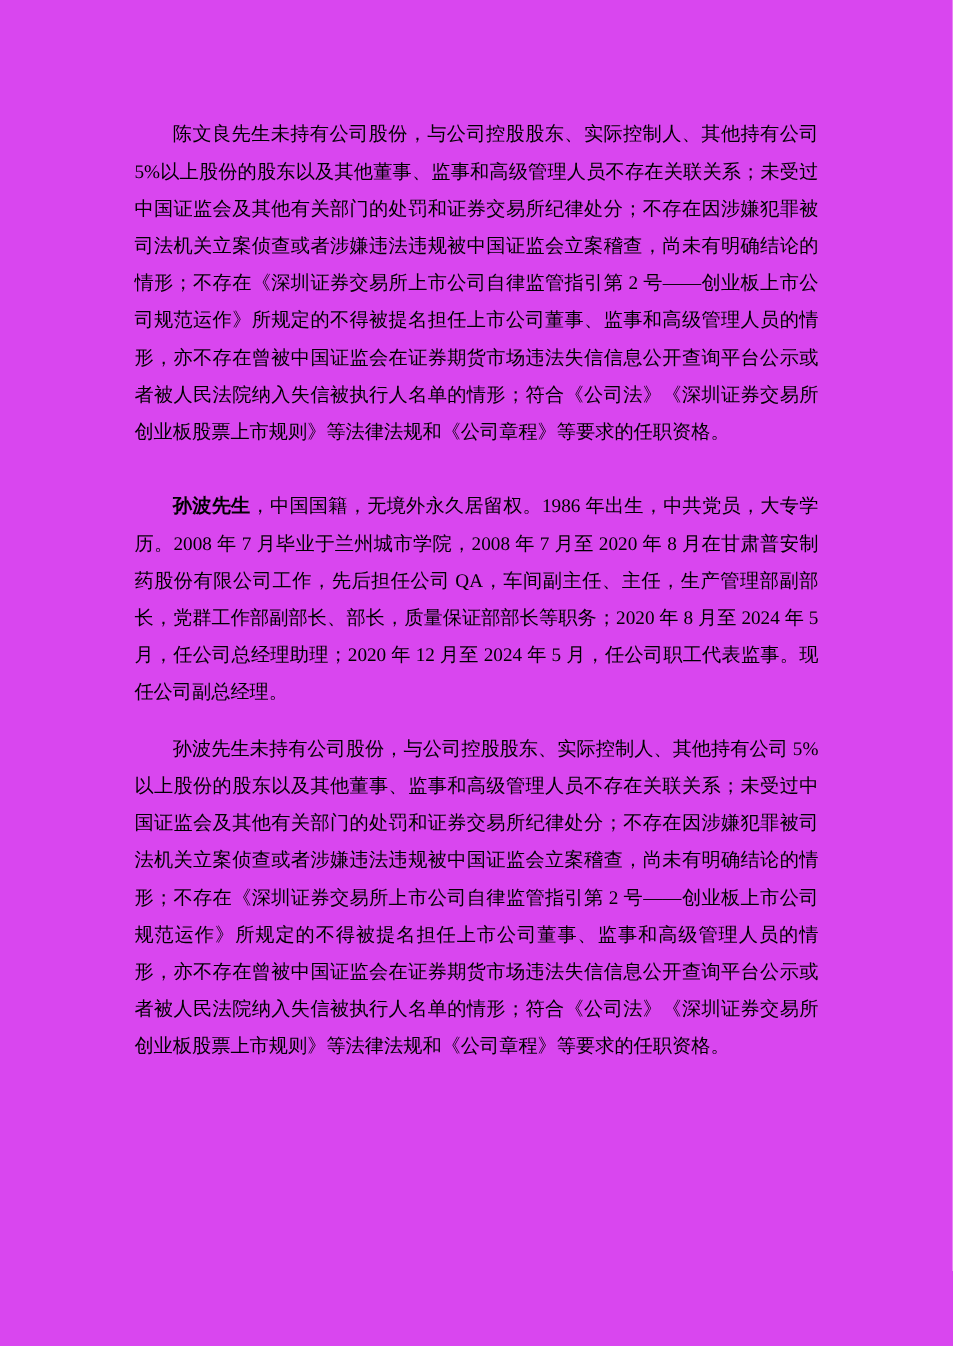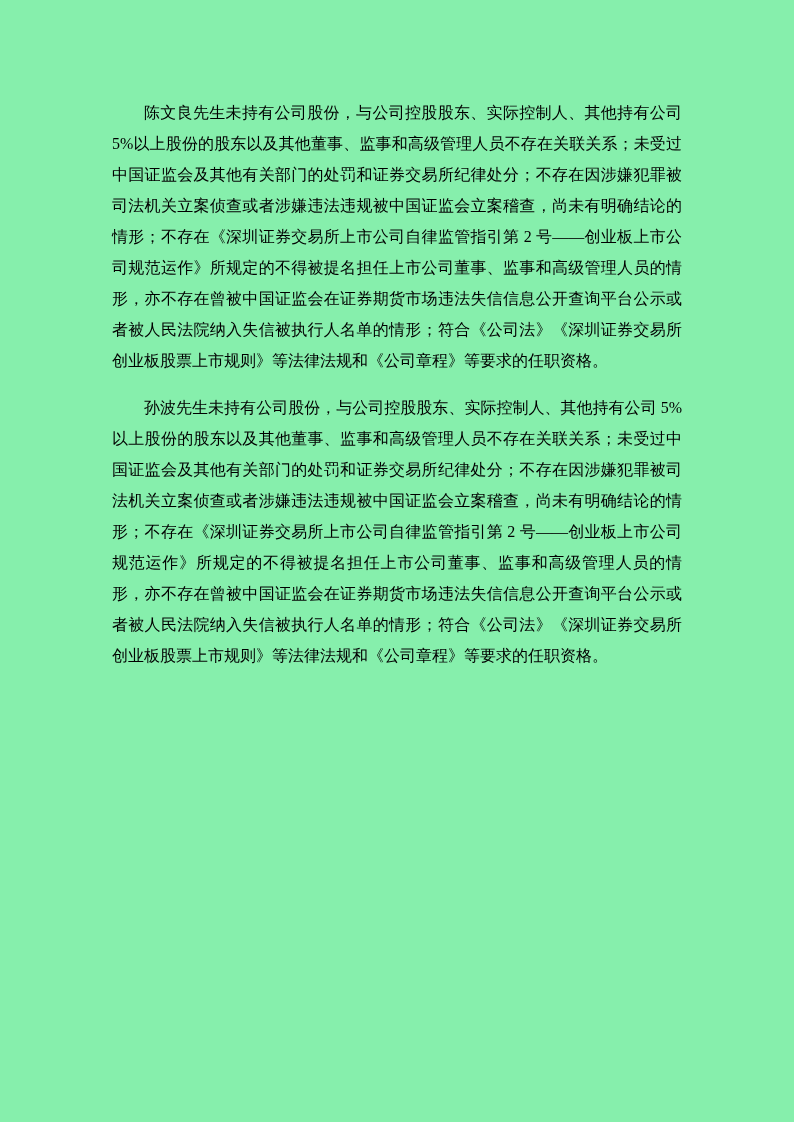--- a/index.html
+++ b/index.html
@@ -6,21 +6,21 @@
   html, body {
     margin: 0;
     padding: 0;
     background: #ffffff;
   }
   .page {
     position: relative;
     width: 794px;
     height: 1122px;
     margin: 0 auto;
-    background: #86efac;
+    background: #d946ef;
     overflow: hidden;
     font-family: "Liberation Serif", "DejaVu Serif", serif;
   }
   .content {
     position: absolute;
     top: 97px;
     left: 112px;
     width: 570px;
     color: #000000;
     font-size: 16px;
@@ -44,17 +44,18 @@
   }
 </style>
 </head>
 <body>
 
 <div class="page">
   <div class="content">
 
     <p class="para"><span>陈文良先生未持有公司股份，与公司控股股东、实际控制人、其他持有公司5%以上股份的股东以及其他董事、监事和高级管理人员不存在关联关系；未受过中国证监会及其他有关部门的处罚和证券交易所纪律处分；不存在因涉嫌犯罪被司法机关立案侦查或者涉嫌违法违规被中国证监会立案稽查，尚未有明确结论的情形；不存在《深圳证券交易所上市公司自律监管指引第 2 号——创业板上市公司规范运作》所规定的不得被提名担任上市公司董事、监事和高级管理人员的情形，亦不存在曾被中国证监会在证券期货市场违法失信信息公开查询平台公示或者被人民法院纳入失信被执行人名单的情形；符合《公司法》《深圳证券交易所创业板股票上市规则》等法律法规和《公司章程》等要求的任职资格。</span></p>
 
+    <p class="para gap-before"><span class="bold-lead">孙波先生</span><span>，中国国籍，无境外永久居留权。1986 年出生，中共党员，大专学历。2008 年 7 月毕业于兰州城市学院，2008 年 7 月至 2020 年 8 月在甘肃普安制药股份有限公司工作，先后担任公司 QA，车间副主任、主任，生产管理部副部长，党群工作部副部长、部长，质量保证部部长等职务；2020 年 8 月至 2024 年 5 月，任公司总经理助理；2020 年 12 月至 2024 年 5 月，任公司职工代表监事。现任公司副总经理。</span></p>
 
     <p class="para small-gap-before"><span>孙波先生未持有公司股份，与公司控股股东、实际控制人、其他持有公司 5%以上股份的股东以及其他董事、监事和高级管理人员不存在关联关系；未受过中国证监会及其他有关部门的处罚和证券交易所纪律处分；不存在因涉嫌犯罪被司法机关立案侦查或者涉嫌违法违规被中国证监会立案稽查，尚未有明确结论的情形；不存在《深圳证券交易所上市公司自律监管指引第 2 号——创业板上市公司规范运作》所规定的不得被提名担任上市公司董事、监事和高级管理人员的情形，亦不存在曾被中国证监会在证券期货市场违法失信信息公开查询平台公示或者被人民法院纳入失信被执行人名单的情形；符合《公司法》《深圳证券交易所创业板股票上市规则》等法律法规和《公司章程》等要求的任职资格。</span></p>
 
   </div>
 </div>
 
 </body></html>

